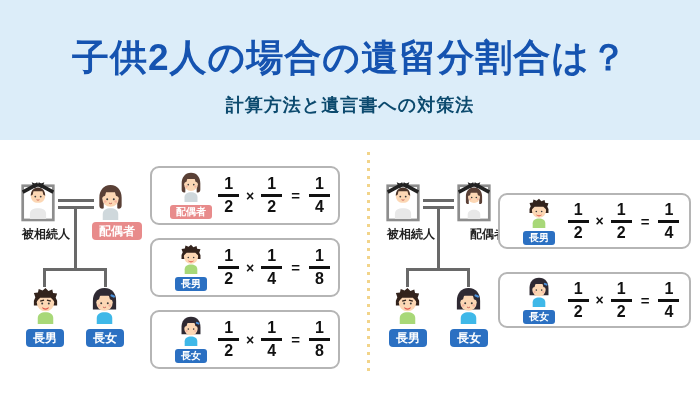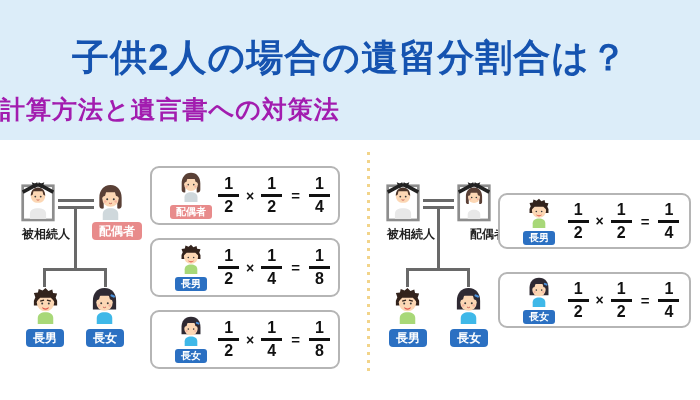--- a/index.html
+++ b/index.html
@@ -2,22 +2,22 @@
 <html><head>
 <meta charset="utf-8">
 <style>
   html,body{margin:0;padding:0;background:#fff;}
   .stage{position:relative;width:700px;height:400px;background:#ffffff;overflow:hidden;
          font-family:"Liberation Sans","DejaVu Sans",sans-serif;padding-left:20px;}
   
   .header{position:absolute;left:0;top:0;width:700px;height:140px;background:#dcedf9;}
   .title{position:absolute;left:0;top:33px;width:700px;text-align:center;
          font-size:37px;font-weight:800;color:#1553b0;letter-spacing:1px;}
-  .subtitle{position:absolute;left:0;top:93px;width:700px;
-         font-size:25px;font-weight:800;color:#a21caf;letter-spacing:1px;}
+  .subtitle{position:absolute;left:0;top:93px;width:700px;text-align:center;
+         font-size:18px;font-weight:800;color:#0c4a6e;letter-spacing:1px;}
   
   .tline{position:absolute;background:#696969;}
   .plabel{position:absolute;width:64px;text-align:right;font-size:12px;font-weight:600;color:#222;}
   .badge{position:absolute;color:#fff;font-size:12px;font-weight:700;border-radius:4px;
          padding:2px 7px;line-height:14px;text-align:center;}
   .badge.blue{background:#2b70c2;}
   .badge.pink{background:#e88b8b;}
   .av{position:absolute;}
   
   .divider{position:absolute;left:367px;top:152px;width:3px;height:220px;

